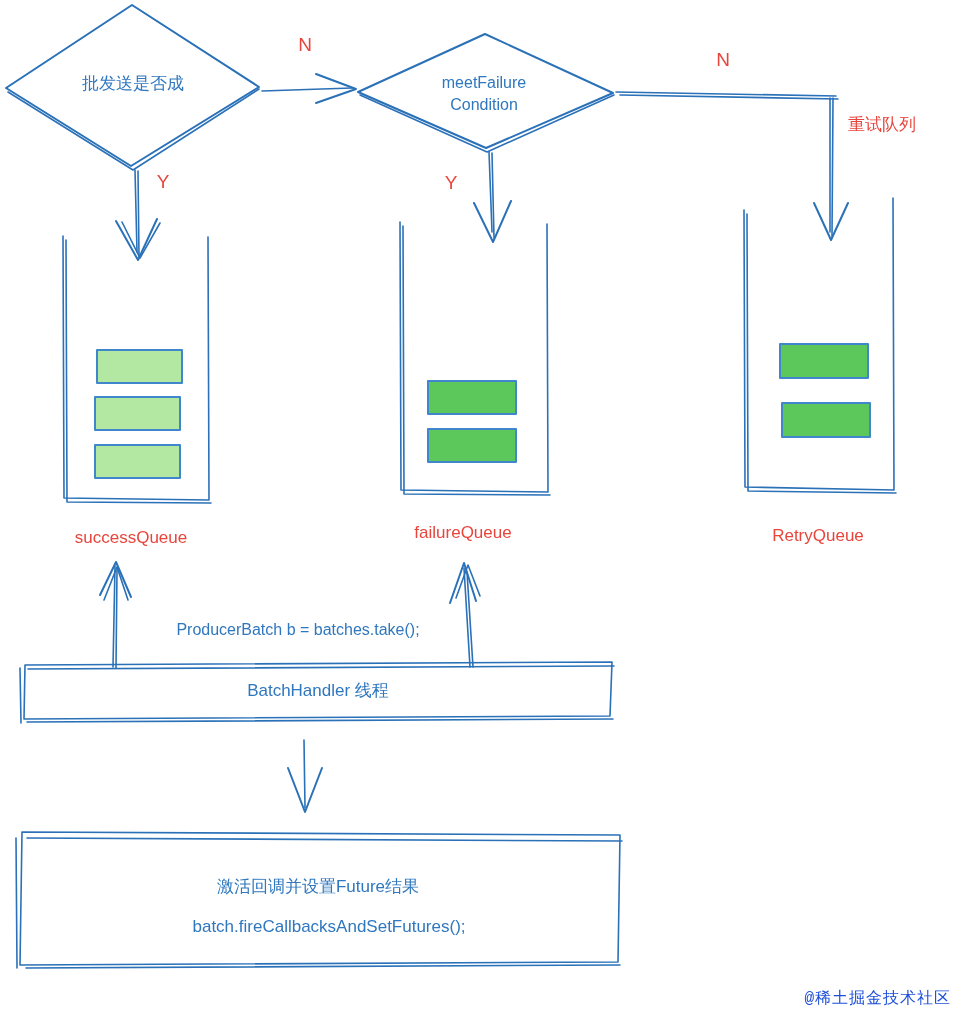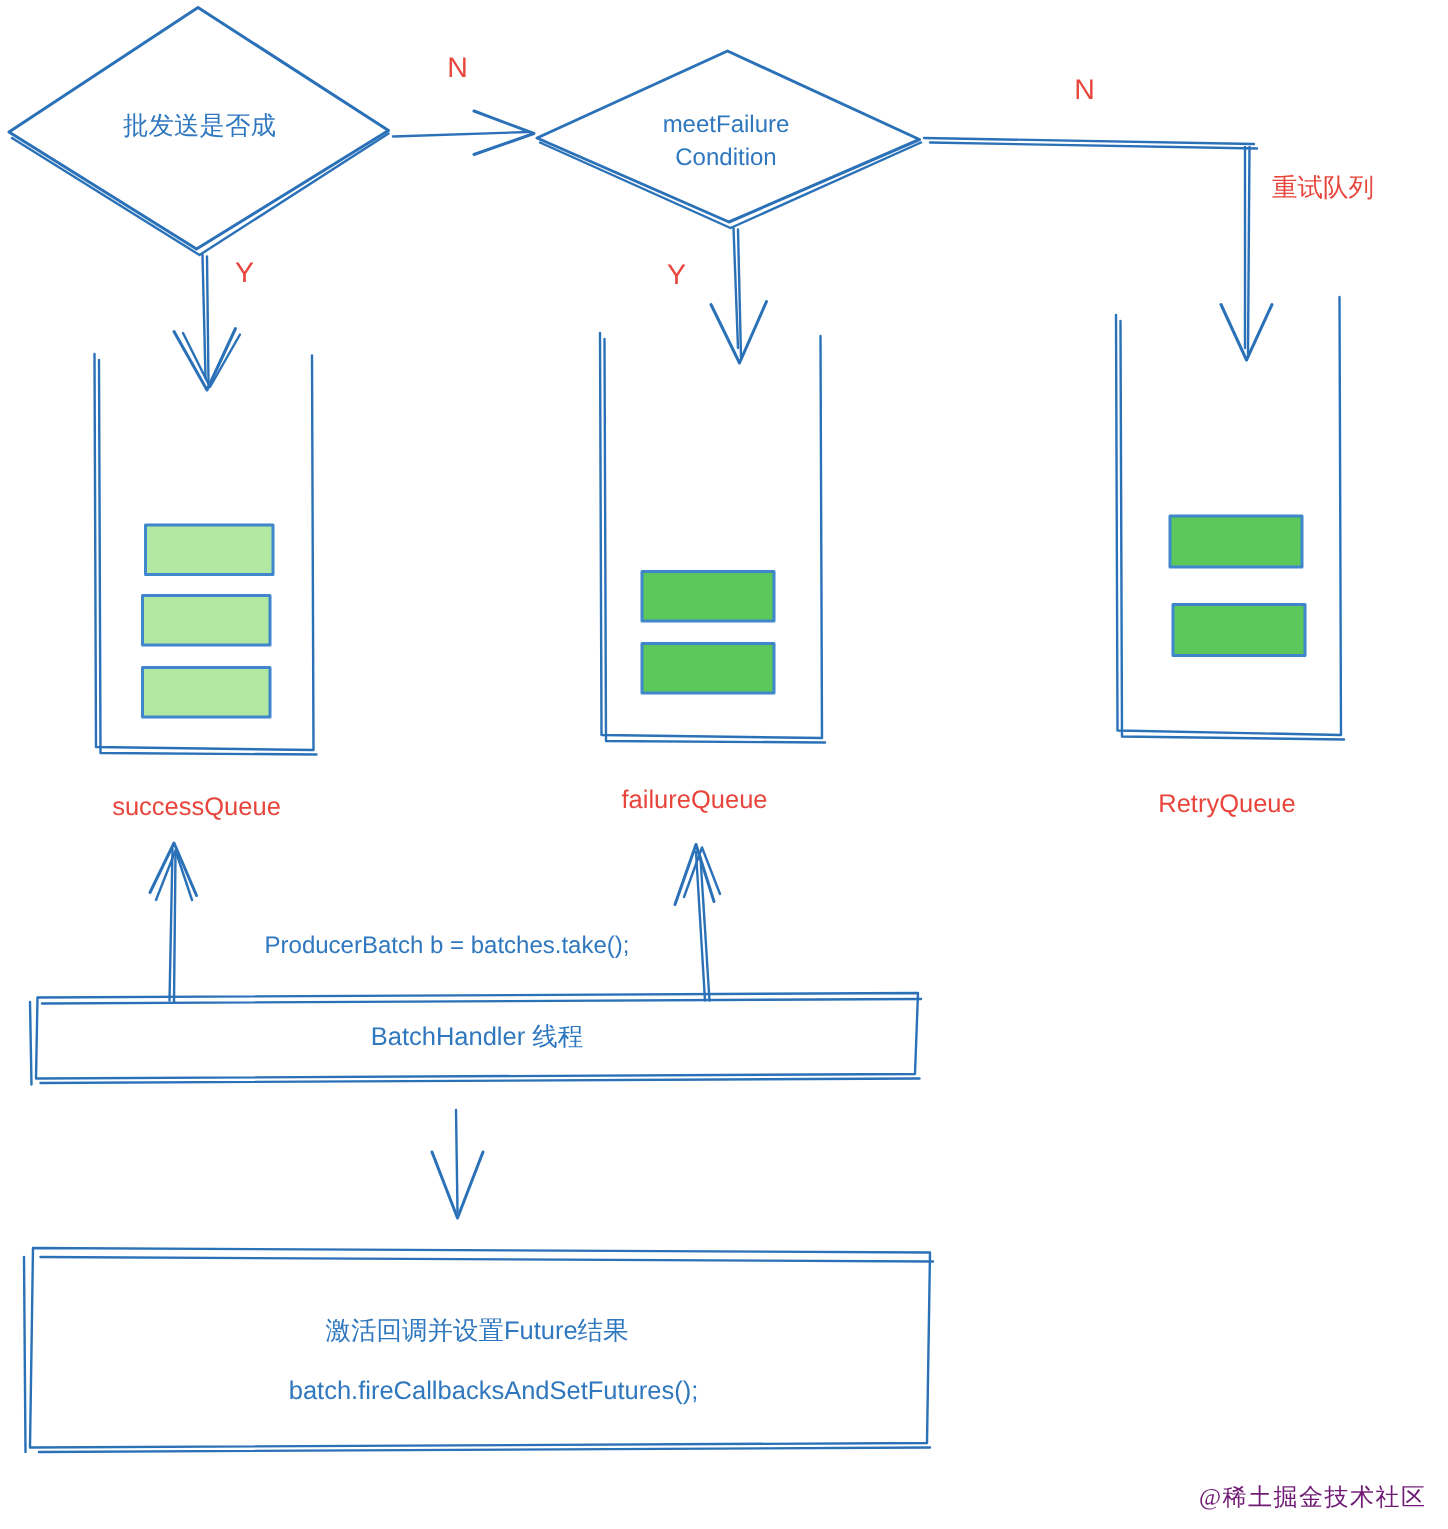--- a/index.html
+++ b/index.html
@@ -77,22 +77,22 @@
   .item-dark {
     fill: #5cc85c;
     stroke: #3f86cc;
     stroke-width: 2;
     stroke-linejoin: round;
   }
   .watermark {
     position: absolute;
     right: 14px;
     bottom: 10px;
-    color: #701a75;
-    font-family: Liberation Serif, serif;
+    color: #1d4ed8;
+    font-family: Liberation Mono, monospace;
     font-size: 16px;
     letter-spacing: 1px;
     user-select: none;
   }
 </style>
 </head>
 <body>
 
 <svg id="diagram" viewBox="0 0 965 1019" xmlns="http://www.w3.org/2000/svg">
 

